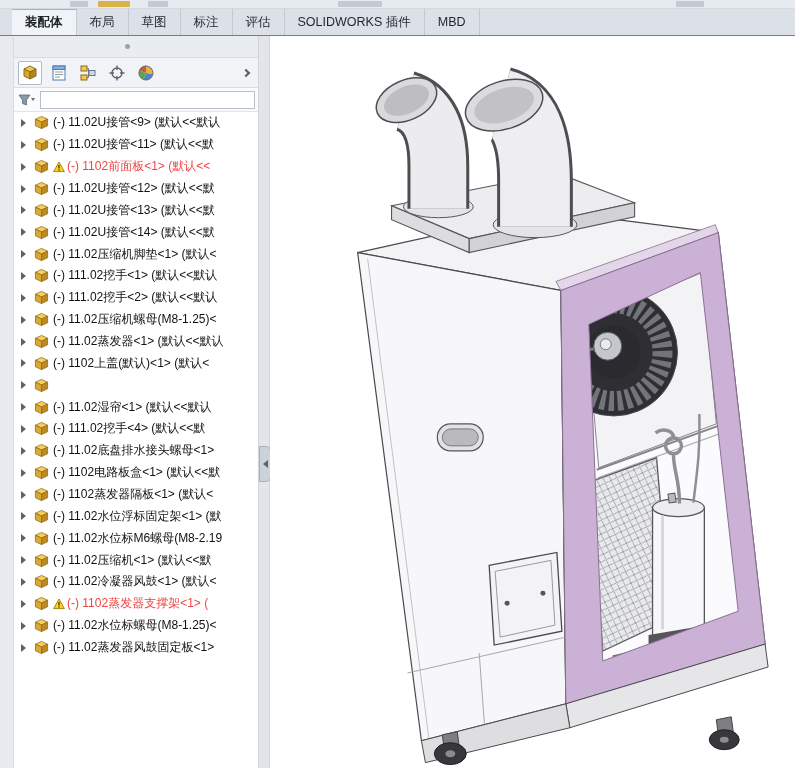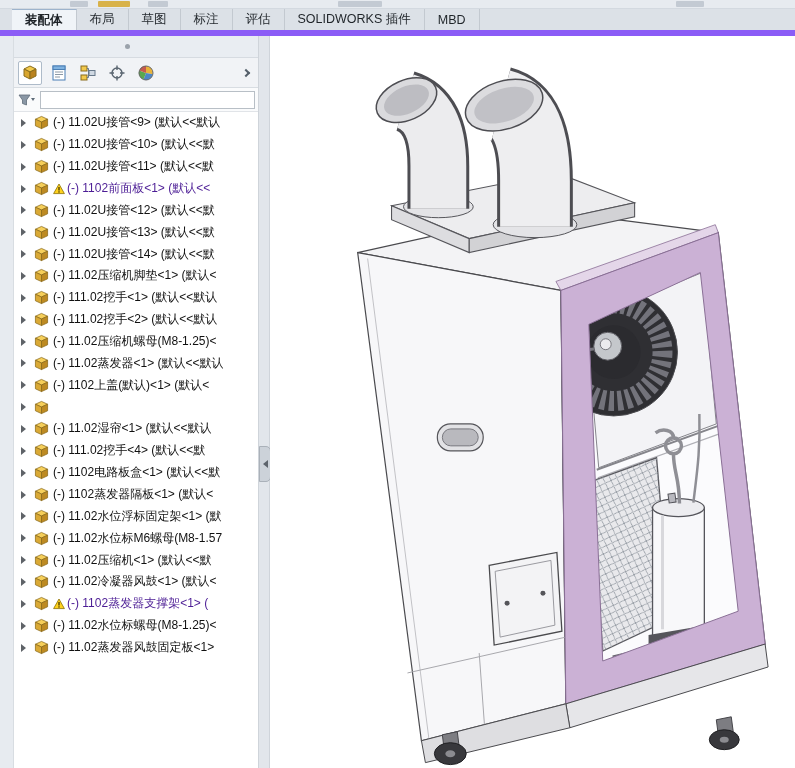--- a/index.html
+++ b/index.html
@@ -3,21 +3,21 @@
 <meta charset="utf-8">
 <style>
   *{margin:0;padding:0;box-sizing:border-box}
   html,body{width:795px;height:768px;overflow:hidden;background:#fff;
     font-family:"Liberation Sans","DejaVu Sans",sans-serif;}
   body{position:relative}
 
   
   .menustrip{position:absolute;left:0;top:0;width:795px;height:9px;background:#e7ebf0;border-bottom:1px solid #d3d9e0}
   .menustrip .stub{position:absolute;bottom:1px;height:6px;border-radius:1px;background:#c3cad3}
-  .tabbar{position:absolute;left:0;top:9px;width:795px;height:27px;background:#dce1e7;border-bottom:6px solid #8b5cf6;display:flex;align-items:stretch;padding-left:12px}
+  .tabbar{position:absolute;left:0;top:9px;width:795px;height:27px;background:#dce1e7;border-bottom:1px solid #8b5cf6;display:flex;align-items:stretch;padding-left:12px}
   .tab{padding:0 13px;font-size:12.5px;color:#1f2429;display:flex;align-items:center;border-right:1px solid #c3c9d0;white-space:nowrap;cursor:default}
   .tab.active{background:#f0f4f8;font-weight:bold;border-top:1px solid #9db3cc}
 
   
   .gutter{position:absolute;left:0;top:36px;width:14px;height:732px;background:#e7ebf0;border-right:1px solid #d8dde2}
   .panel{position:absolute;left:14px;top:36px;width:244px;height:732px;background:#fff;overflow:hidden}
   .panel-topstrip{height:22px;background:#e9edf2;border-bottom:1px solid #d6dbe1;position:relative}
   .grip-dot{position:absolute;left:111px;top:8px;width:5px;height:5px;border-radius:50%;background:#9aa2ab}
   .ptabs{height:30px;display:flex;align-items:center;gap:5px;padding:0 4px;background:#f1f3f6;border-bottom:1px solid #d8dde2}
   .ptab{width:24px;height:24px;display:flex;align-items:center;justify-content:center;border:1px solid transparent;border-radius:2px}
@@ -26,21 +26,21 @@
   .chev{width:6px;height:6px;border-top:2px solid #55606b;border-right:2px solid #55606b;transform:rotate(45deg)}
   .filter-row{height:24px;display:flex;align-items:center;gap:3px;padding:2px 3px;border-bottom:1px solid #e1e4e8;background:#fafbfc}
   .filter-row input{flex:1;height:18px;border:1px solid #b8bfc6;background:#fff;font-size:11px;padding:0 3px;outline:none}
 
   .tree{position:absolute;left:0;top:76px;width:230px;height:656px;overflow:hidden;background:#fff}
   .tree-row{display:flex;align-items:center;height:21.87px;padding-left:5px;white-space:nowrap;overflow:hidden;font-size:12px;color:#111;cursor:default}
   .arrow{flex:0 0 auto;width:0;height:0;border-top:4px solid transparent;border-bottom:4px solid transparent;border-left:5px solid #5f6368;margin:0 8px 0 2px}
   .part-ic{flex:0 0 auto;width:15px;height:15px;margin-right:4px}
   .warn-ic{flex:0 0 auto;width:12px;height:12px;margin-right:2px;display:none}
   .tree-row.warn .warn-ic{display:block}
-  .tree-row.warn .row-label{color:#4c1d95}
+  .tree-row.warn .row-label{color:#ef4444}
 
   
   .splitter{position:absolute;left:258px;top:36px;width:12px;height:732px;background:#e2e6eb;border-left:1px solid #cfd4da;border-right:1px solid #cfd4da}
   .collapse-handle{position:absolute;left:0;top:410px;width:12px;height:36px;background:#ccd2d9;border:1px solid #aab1b9;border-radius:0 5px 5px 0;display:flex;align-items:center;justify-content:center}
   .tri-left{width:0;height:0;border-top:4px solid transparent;border-bottom:4px solid transparent;border-right:5px solid #5d646c}
 
   
   .viewport{position:absolute;left:270px;top:36px;width:525px;height:732px;background:#fff;overflow:hidden}
   .viewport svg{display:block}
 </style>
@@ -165,30 +165,20 @@
         <span class="arrow"></span>
         <span class="part-ic">
           <svg viewBox="0 0 16 16" width="15" height="15">
             <use href="#sym-part"></use>
           </svg>
         </span>
 
         <span class="row-label">(-) 11.02U接管&lt;9&gt; (默认&lt;&lt;默认</span>
       </div>
 
-      <div class="tree-row">
-        <span class="arrow"></span>
-        <span class="part-ic">
-          <svg viewBox="0 0 16 16" width="15" height="15">
-            <use href="#sym-part"></use>
-          </svg>
-        </span>
-
-        <span class="row-label">(-) 11.02U接管&lt;10&gt; (默认&lt;&lt;默</span>
-      </div>
 
       <div class="tree-row">
         <span class="arrow"></span>
         <span class="part-ic">
           <svg viewBox="0 0 16 16" width="15" height="15">
             <use href="#sym-part"></use>
           </svg>
         </span>
 
         <span class="row-label">(-) 11.02U接管&lt;11&gt; (默认&lt;&lt;默</span>
@@ -335,20 +325,30 @@
         <span class="arrow"></span>
         <span class="part-ic">
           <svg viewBox="0 0 16 16" width="15" height="15">
             <use href="#sym-part"></use>
           </svg>
         </span>
 
         <span class="row-label">(-) 111.02挖手&lt;4&gt; (默认&lt;&lt;默</span>
       </div>
 
+      <div class="tree-row">
+        <span class="arrow"></span>
+        <span class="part-ic">
+          <svg viewBox="0 0 16 16" width="15" height="15">
+            <use href="#sym-part"></use>
+          </svg>
+        </span>
+
+        <span class="row-label">(-) 11.02底盘排水接头螺母&lt;1&gt;</span>
+      </div>
 
       <div class="tree-row">
         <span class="arrow"></span>
         <span class="part-ic">
           <svg viewBox="0 0 16 16" width="15" height="15">
             <use href="#sym-part"></use>
           </svg>
         </span>
 
         <span class="row-label">(-) 1102电路板盒&lt;1&gt; (默认&lt;&lt;默</span>
@@ -378,21 +378,21 @@
 
 
       <div class="tree-row">
         <span class="arrow"></span>
         <span class="part-ic">
           <svg viewBox="0 0 16 16" width="15" height="15">
             <use href="#sym-part"></use>
           </svg>
         </span>
 
-        <span class="row-label">(-) 11.02水位标M6螺母(M8-1.57</span>
+        <span class="row-label">(-) 11.02水位标M6螺母(M8-2.19</span>
       </div>
 
       <div class="tree-row">
         <span class="arrow"></span>
         <span class="part-ic">
           <svg viewBox="0 0 16 16" width="15" height="15">
             <use href="#sym-part"></use>
           </svg>
         </span>
 

